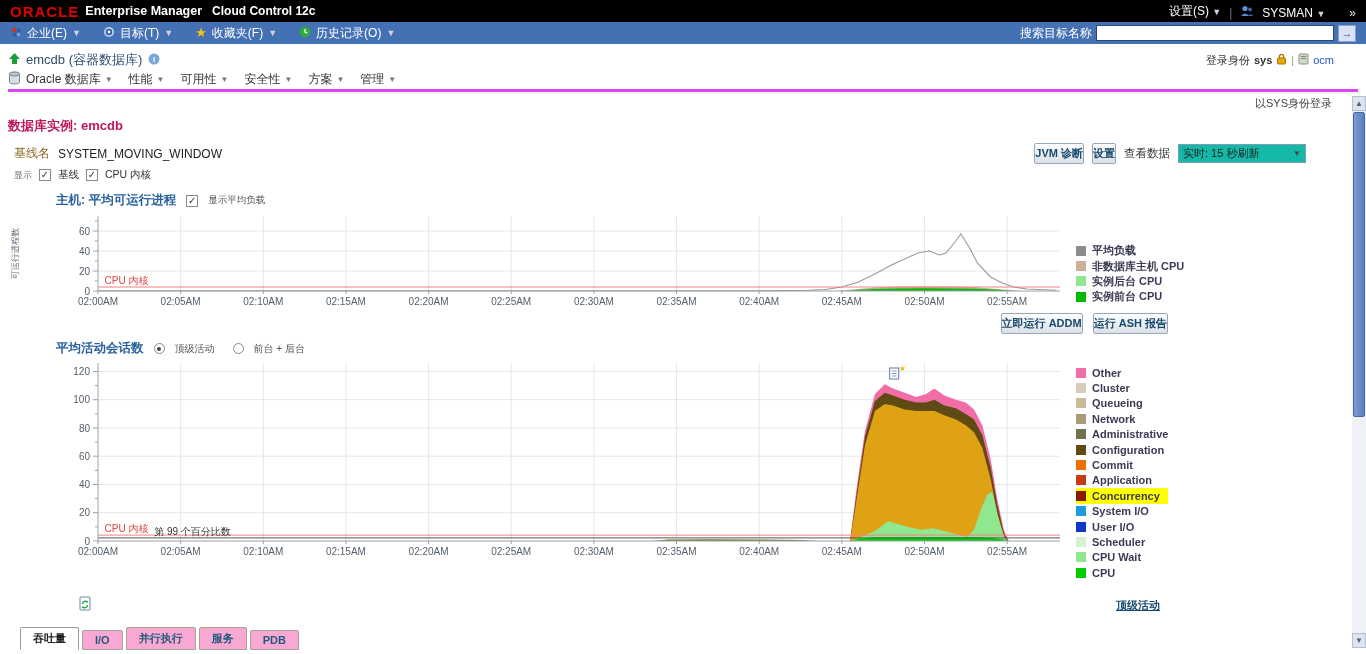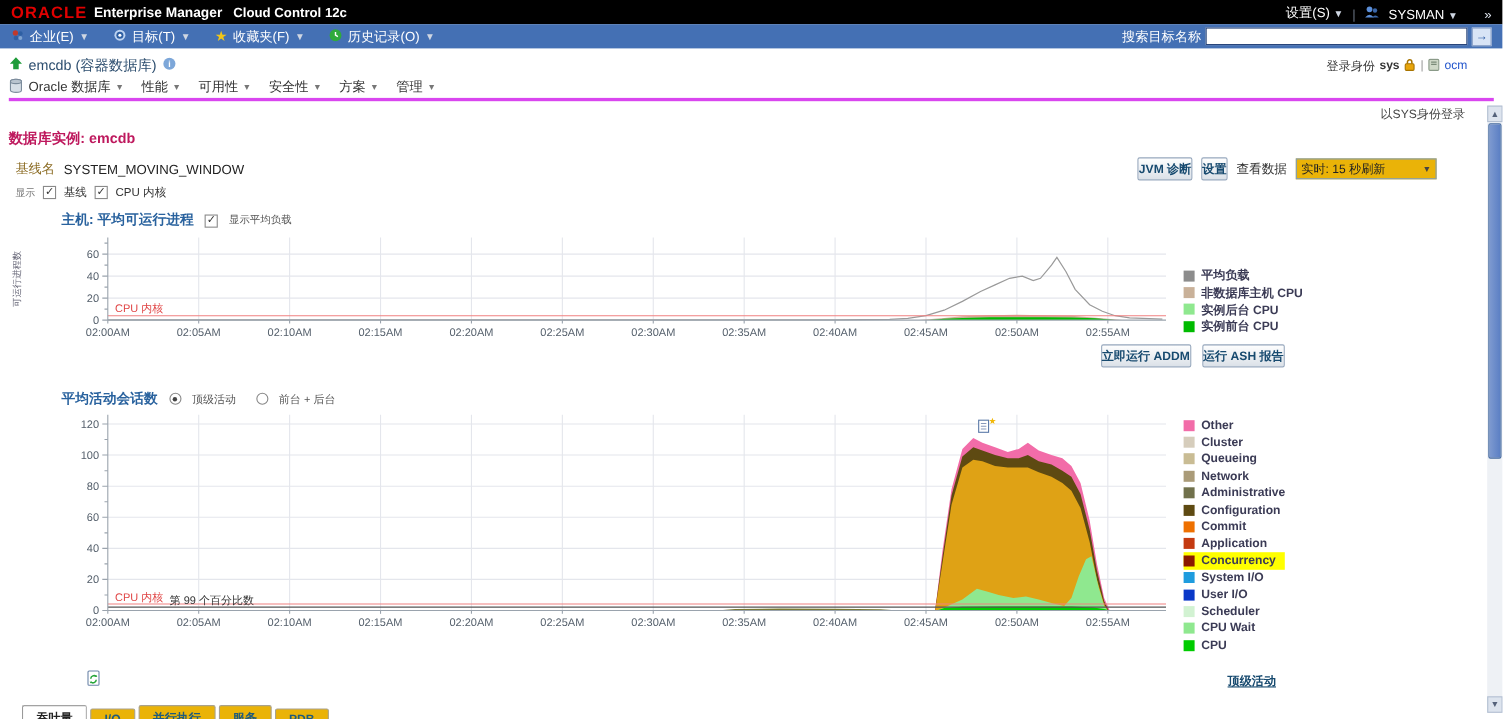--- a/index.html
+++ b/index.html
@@ -42,21 +42,21 @@
   .instance-title { font-size:13px; font-weight:bold; color:#be185d; margin-top:6px; }
 
   .baseline-row { display:flex; align-items:center; margin-top:8px; width:1298px; }
   .baseline-label { font-size:12px; color:#8a6a21; margin:0 8px 0 6px; }
   .baseline-value { font-size:12px; color:#222; }
   .baseline-right { margin-left:auto; display:flex; align-items:center; gap:8px; }
   .btn { font-size:11px; font-weight:bold; color:#174a6f;
     background:linear-gradient(#fefefe,#dbe1e8); border:1px solid #97a8bd; border-radius:2px;
     padding:2px 0; cursor:pointer; white-space:nowrap; }
   .view-label { font-size:11.5px; color:#333; }
-  .select { border:1px solid #7f9db9; background:#eab308; font-size:11px; color:#222;
+  .select { border:1px solid #7f9db9; background:#14b8a6; font-size:11px; color:#222;
     padding:1px 4px; display:flex; align-items:center; gap:10px; min-width:128px; cursor:pointer; }
   .select .dn { font-size:8px; color:#444; margin-left:auto; }
 
   .show-row { display:flex; align-items:center; gap:7px; margin:4px 0 0 6px; }
   .tiny-label { font-size:9px; color:#777; }
   .cb { width:12px; height:12px; border:1px solid #8a8a8a; background:#fff; font-size:10px;
     line-height:10px; text-align:center; color:#333; cursor:pointer; }
   .cb-label { font-size:10.5px; color:#333; }
 
   .chart-title-row { display:flex; align-items:center; gap:10px; margin:10px 0 2px 48px; }
@@ -75,21 +75,21 @@
   .legend-item .lbl { font-size:11px; font-weight:bold; color:#3b3b55; white-space:nowrap; }
   .legend-item.hl { background:#ffff00; }
 
   .action-row { display:flex; justify-content:flex-end; gap:10px; width:1160px; margin-top:4px; }
 
   .below-row { display:flex; align-items:center; width:1152px; margin-top:16px; height:18px; }
   .top-activity { margin-left:auto; font-size:11px; font-weight:bold; color:#174a6f;
     text-decoration:underline; cursor:pointer; }
 
   .tabs-row { display:flex; align-items:flex-end; margin:14px 0 0 12px; height:22px; }
-  .tab { font-size:11px; font-weight:bold; color:#205b7c; background:#eab308;
+  .tab { font-size:11px; font-weight:bold; color:#205b7c; background:#f9a8d4;
     border:1px solid #a9a28c; padding:3px 12px; margin-right:3px; cursor:pointer; border-radius:2px 2px 0 0; }
   .tab.active { background:#fff; color:#222; border-color:#9a9a9a; border-bottom:1px solid #fff; }
 
   
   .vscroll { position:absolute; right:0; top:96px; width:14px; height:552px; background:#eef1f5; }
   .vs-arrow { width:14px; height:15px; background:#dde4ee; border:1px solid #b4c0d2; color:#55627a;
     font-size:8px; text-align:center; line-height:13px; cursor:pointer; }
   .vs-thumb { width:12px; height:305px; margin:1px; background:linear-gradient(90deg,#7e9ad0,#5b7fc4);
     border:1px solid #44699f; border-radius:2px; cursor:grab; }
   .vs-down { position:absolute; bottom:0; }
@@ -350,21 +350,21 @@
             <span class="lbl">实例前台 CPU</span>
           </div>
         </div>
     </div>
 
     <div class="action-row">
       <button class="btn">立即运行 ADDM</button>
       <button class="btn">运行 ASH 报告</button>
     </div>
 
-    <div class="chart-title-row" style="margin-top:20px;">
+    <div class="chart-title-row" style="margin-top:6px;">
       <span class="section-title">平均活动会话数</span>
       <span class="radio sel"></span>
       <span class="radio-label">顶级活动</span>
       <span class="radio"></span>
       <span class="radio-label">前台 + 后台</span>
     </div>
 
     <div class="chart-row">
       <svg id="chart2" width="1060" height="208">
           <line x1="172.64604810996565" y1="4" x2="172.64604810996565" y2="182" stroke="#e4e6ec" stroke-width="1"></line>

